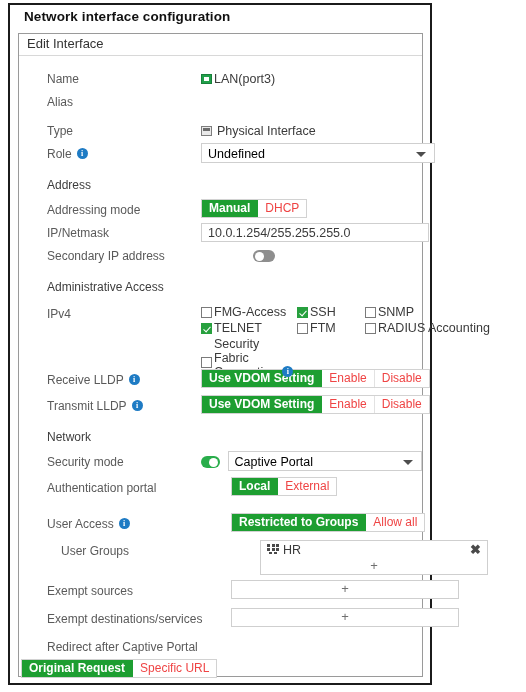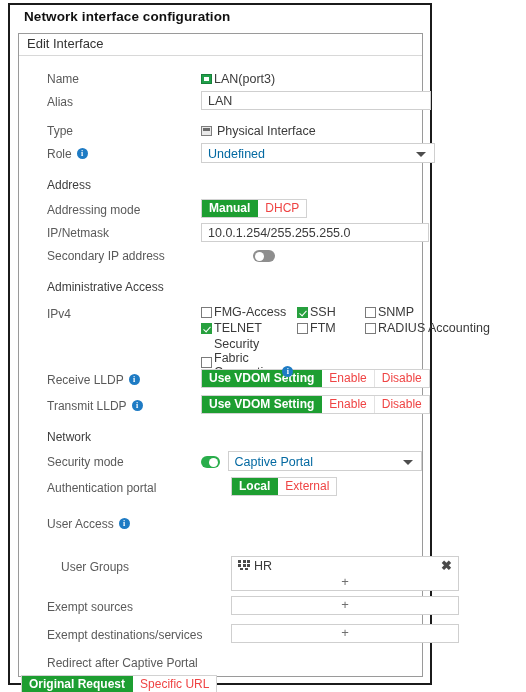--- a/index.html
+++ b/index.html
@@ -197,21 +197,21 @@
   .input.alias { width: 230px; }
   .input.ipmask { width: 228px; margin-left: 0; }
 
   
   .select {
     border: 1px solid #cfcfcf;
     background: #ffffff;
     height: 20px;
     line-height: 20px;
     font-size: 12.5px;
-    color: #0369a1;
+    color: #000000;
     padding: 0 6px;
     box-sizing: border-box;
     position: relative;
   }
   .select .caret {
     position: absolute;
     right: 8px;
     top: 8px;
     width: 0; height: 0;
     border-left: 5px solid transparent;
@@ -367,23 +367,20 @@
         <div class="lbl">Name</div>
         <div class="fld">
           <span class="val">
             <span class="if-icon"></span><span>LAN(port3)</span>
           </span>
         </div>
       </div>
 
       <div class="row">
         <div class="lbl">Alias</div>
-        <div class="fld">
-          <div class="input alias">LAN</div>
-        </div>
       </div>
 
       <div class="spacer6"></div>
 
       <div class="row">
         <div class="lbl">Type</div>
         <div class="fld">
           <span class="val">
             <span class="type-icon"></span><span>Physical Interface</span>
           </span>
@@ -516,23 +513,29 @@
         <div class="fld" style="padding-left:30px;">
           <span class="seg">
             <span class="b on">Local</span>
             <span class="b">External</span>
           </span>
         </div>
       </div>
 
       <div class="row" style="margin-top:13px;">
         <div class="lbl"><span>User Access</span><span class="info">i</span></div>
-      </div>
-
-      <div class="row" style="margin-top:20px;">
+        <div class="fld" style="padding-left:30px;">
+          <span class="seg">
+            <span class="b on">Restricted to Groups</span>
+            <span class="b">Allow all</span>
+          </span>
+        </div>
+      </div>
+
+      <div class="row" style="margin-top:4px;gap:29px;">
         <div class="lbl indent">User Groups</div>
         <div class="fld" style="padding-left:30px;">
           <div class="mvbox">
             <div class="mvitem">
               <span class="grp-icon"></span>
               <span class="name">HR</span>
               <span class="x">✖</span>
             </div>
             <div class="mvplus">+</div>
           </div>

